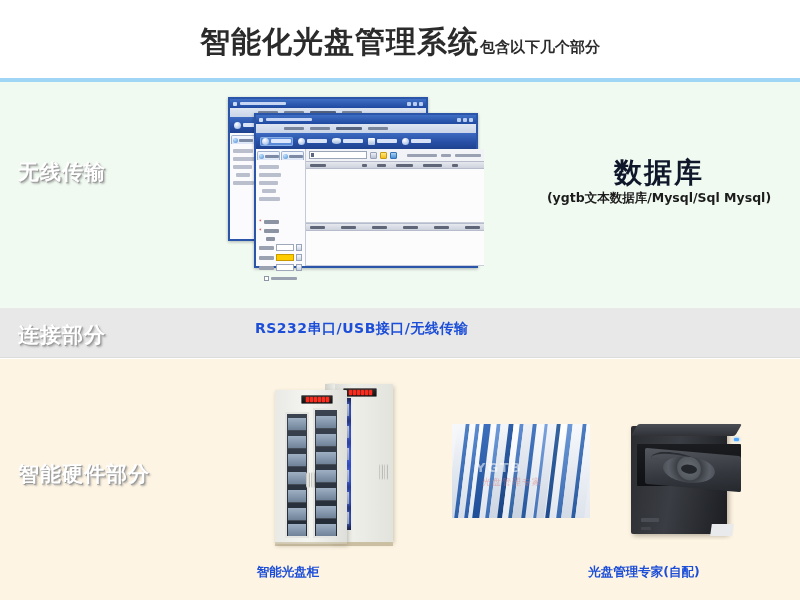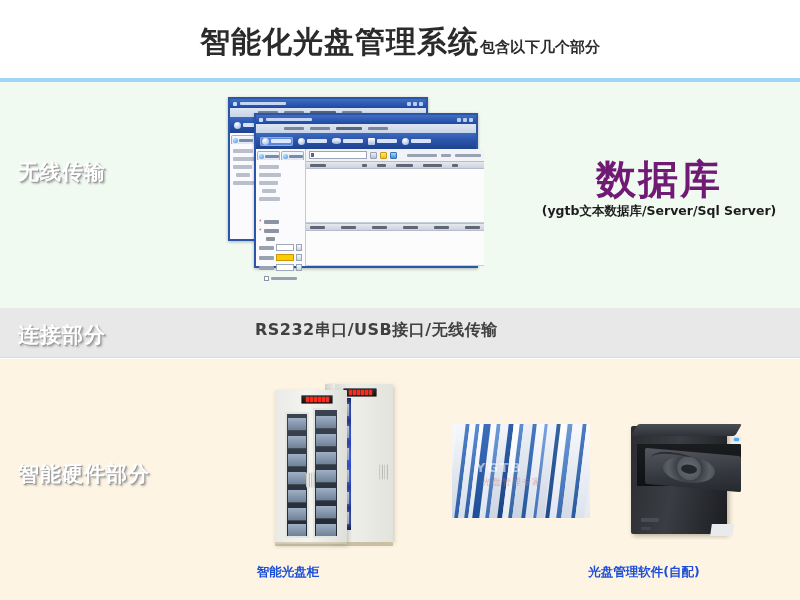--- a/index.html
+++ b/index.html
@@ -45,31 +45,31 @@
     text-shadow: 1px 1px 0 #9a9a9a, 2px 2px 2px rgba(120,120,120,.55);
     white-space: nowrap; letter-spacing: 1px;
   }
   .lbl-software { top: 158px; }
   .lbl-connect  { top: 321px; }
   .lbl-hardware { top: 460px; }
 
   
   .connect-text {
     position: absolute; left: 255px; top: 320px;
-    font-size: 16px; font-weight: bold; color: #404040;
+    font-size: 14px; font-weight: bold; color: #1d4ed8;
     white-space: nowrap; letter-spacing: .5px;
   }
 
   
   .db-block {
     position: absolute; left: 528px; top: 158px; width: 262px;
     text-align: center;
   }
   .db-title {
-    font-size: 40px; font-weight: bold; color: #701a75; letter-spacing: 2px;
+    font-size: 28px; font-weight: bold; color: #0f172a; letter-spacing: 2px;
     line-height: 1.05;
   }
   .db-sub {
     margin-top: 3px; font-size: 12.5px; font-weight: bold; color: #1c1c1c;
     white-space: nowrap;
   }
 
   
   .app-stack { position: absolute; left: 228px; top: 97px; width: 258px; height: 172px; }
   .win {
@@ -481,21 +481,21 @@
           </div>
           <div class="tbl-body bot"></div>
         </div>
       </div>
     </div>
   </div>
 
 
   <div class="db-block">
     <div class="db-title">数据库</div>
-    <div class="db-sub">(ygtb文本数据库/Server/Sql Server)</div>
+    <div class="db-sub">(ygtb文本数据库/Mysql/Sql Mysql)</div>
   </div>
 
   <div class="band band-connect"></div>
   <div class="band-label lbl-connect">连接部分</div>
   <div class="connect-text">RS232串口/USB接口/无线传输</div>
 
   <div class="band band-hardware"></div>
   <div class="band-label lbl-hardware">智能硬件部分</div>
 
   <div class="hw cab-scene">
@@ -591,15 +591,15 @@
     <div class="pc-led"></div>
     <div class="pc-tray">
       <span class="tray-arm"></span>
       <span class="tray-disc"></span>
       <span class="tray-hub"></span>
     </div>
     <div class="pc-front-btn"></div>
     <div class="pc-front-btn2"></div>
     <div class="pc-label"></div>
   </div>
-  <div class="hw-caption" style="left:570px; top:564px; width:148px;">光盘管理软件(自配)</div>
+  <div class="hw-caption" style="left:570px; top:564px; width:148px;">光盘管理专家(自配)</div>
 
 </div>
 
 </body></html>

